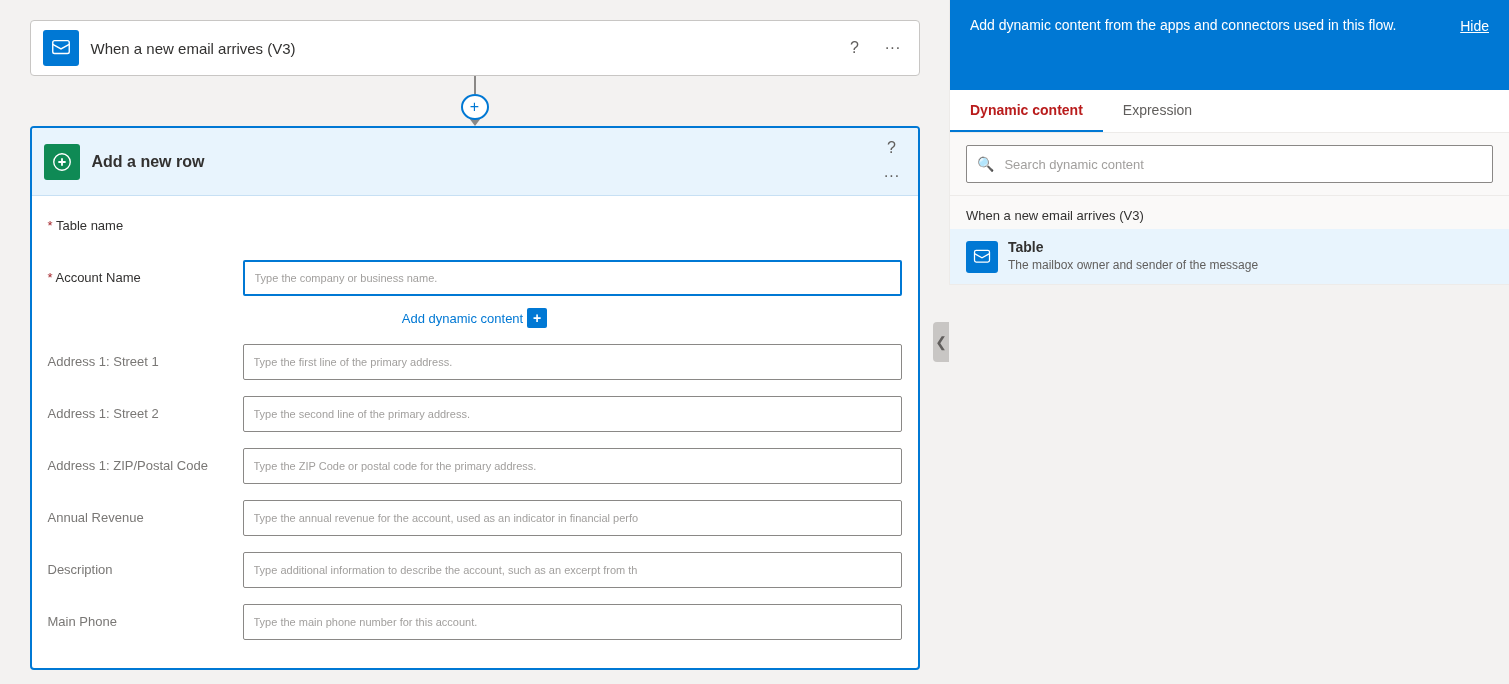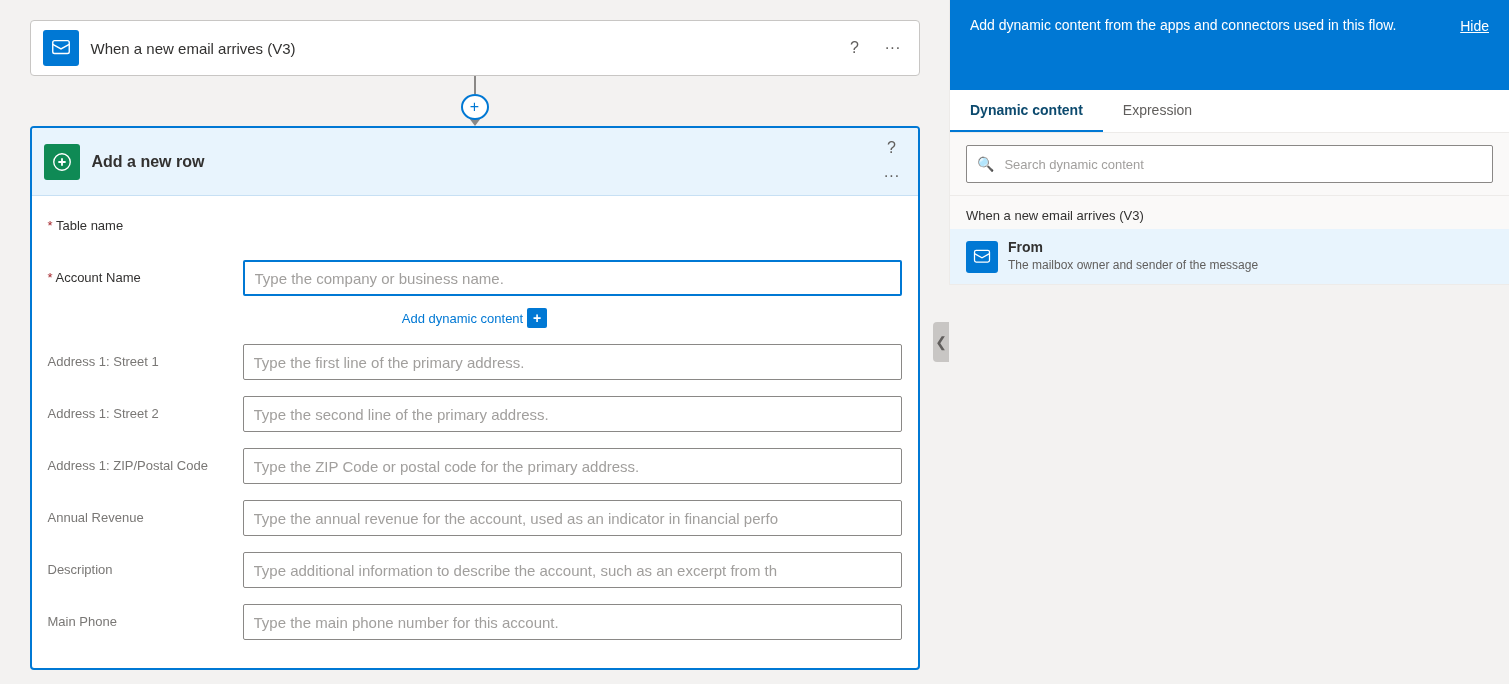--- a/index.html
+++ b/index.html
@@ -168,21 +168,21 @@
     }
     .form-input-wrap {
       flex: 1;
     }
     .form-input {
       width: 100%;
       height: 36px;
       border: 1px solid #8a8886;
       border-radius: 2px;
       padding: 4px 10px;
-      font-size: 15px;
+      font-size: 11px;
       color: #605e5c;
       background: #fff;
       outline: none;
     }
     .form-input.active-input {
       border: 2px solid #0078d4;
     }
     .form-input::placeholder { color: #a19f9d; }
 
     
@@ -288,21 +288,21 @@
       font-size: 14px;
       cursor: pointer;
       color: #605e5c;
       border-bottom: 2px solid transparent;
       background: none;
       border-top: none;
       border-left: none;
       border-right: none;
     }
     .panel-tab.active {
-      color: #0c4a6e;
+      color: #b91c1c;
       border-bottom: 2px solid #0078d4;
       font-weight: 600;
     }
 
     .panel-search-row {
       padding: 12px 16px;
       background: #faf9f8;
       border-bottom: 1px solid #edebe9;
     }
     .panel-search-wrap {
@@ -558,19 +558,19 @@
     <div class="panel-body">
       <div class="panel-section-label">When a new email arrives (V3)</div>
       <div class="panel-item">
         <div class="panel-item-icon">
           <svg viewBox="0 0 24 24" width="20" height="20" fill="white">
             <rect x="3" y="4" width="18" height="14" rx="2" fill="none" stroke="white" stroke-width="1.5"></rect>
             <path d="M3 8l9 5 9-5" stroke="white" stroke-width="1.5" fill="none"></path>
           </svg>
         </div>
         <div class="panel-item-content">
-          <div class="panel-item-title">From</div>
+          <div class="panel-item-title">Table</div>
           <div class="panel-item-desc">The mailbox owner and sender of the message</div>
         </div>
       </div>
     </div>
   </div>
 </div>
 
 </body></html>

